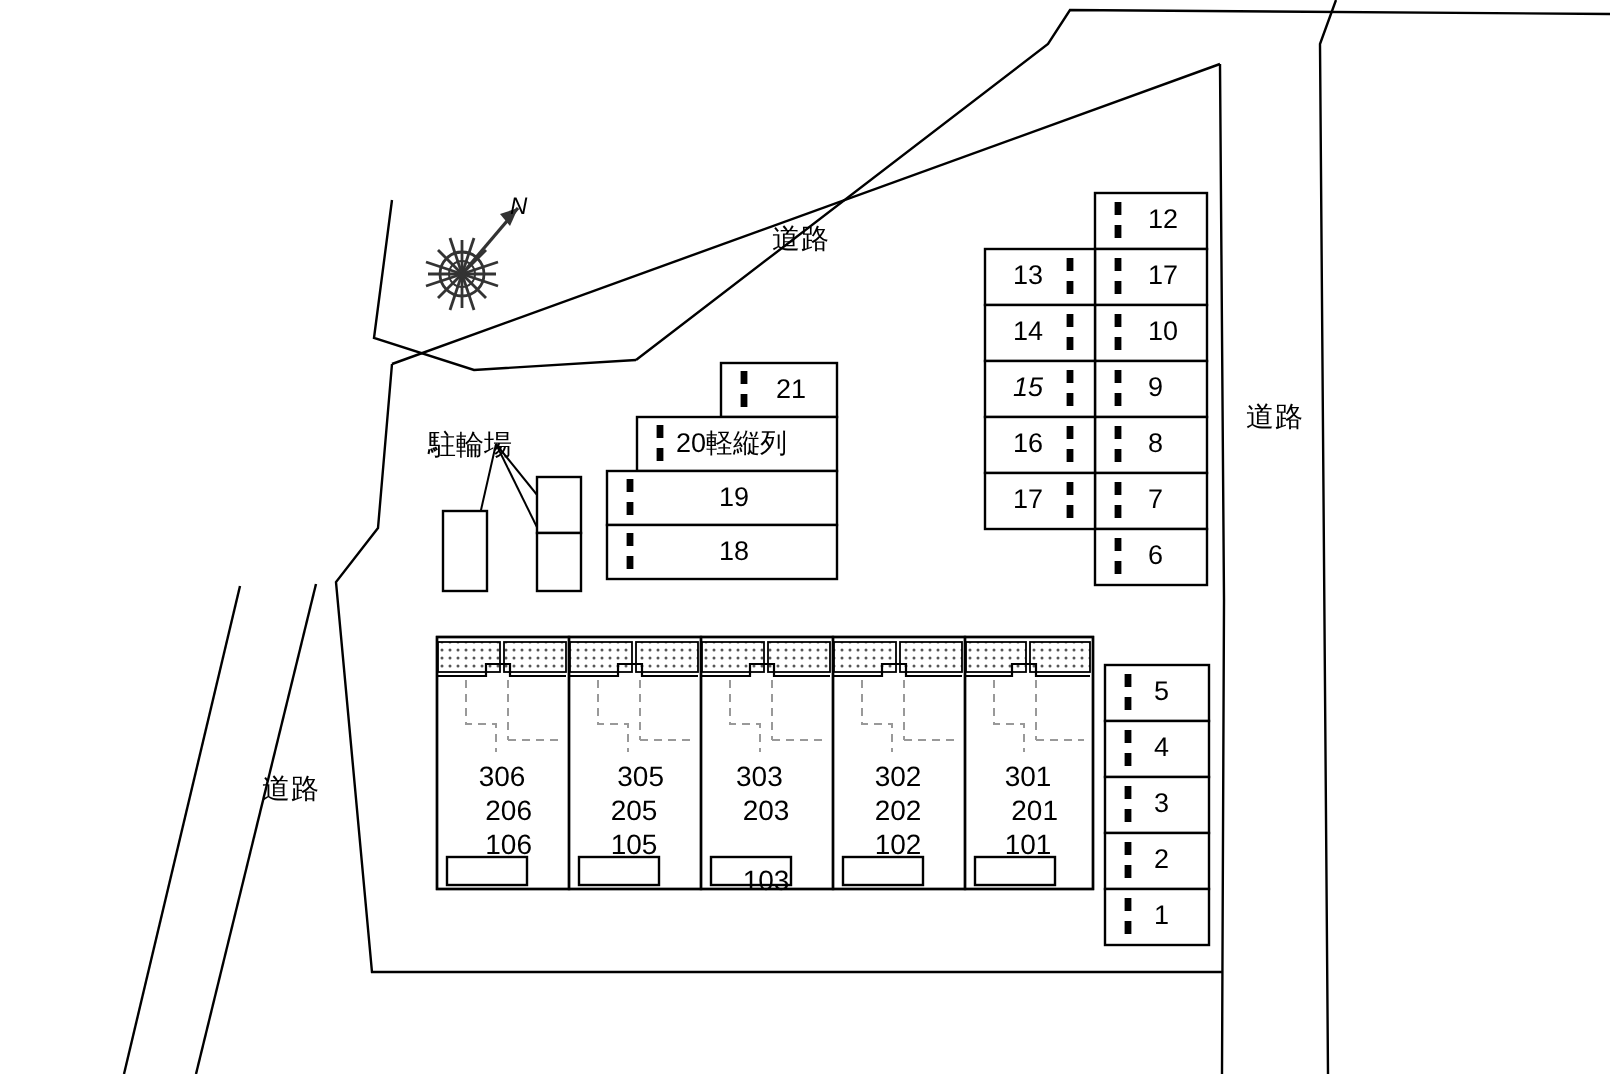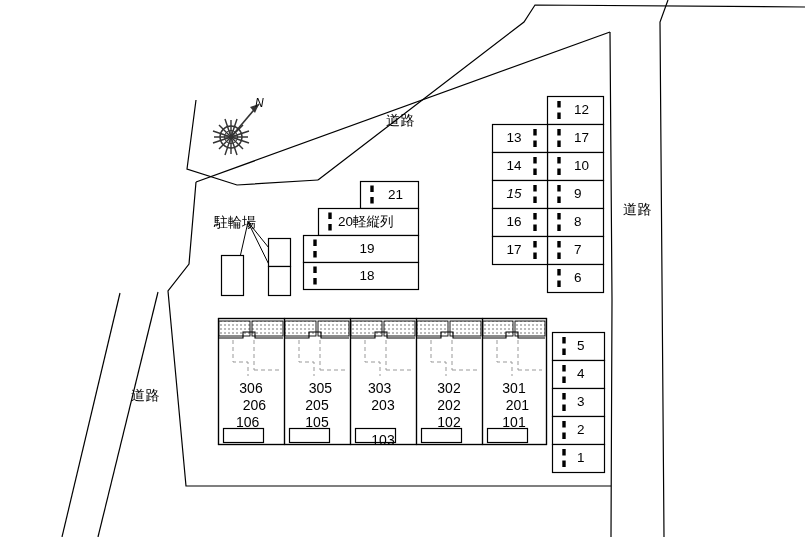--- a/index.html
+++ b/index.html
@@ -246,21 +246,21 @@
       <div class="lbl stall-num" style="left: 577px; top: 423px;">2</div>
       <div class="lbl stall-num" style="left: 577px; top: 451px;">1</div>
       <div class="lbl stall-num" style="left: 388px; top: 187.5px;">21</div>
       <div class="lbl stall-num" style="left: 338px; top: 214.5px;">20軽縦列</div>
       <div class="lbl stall-num" style="left: 359.5px; top: 241.5px;">19</div>
       <div class="lbl stall-num" style="left: 359.5px; top: 268.5px;">18</div>
     </div>
   <div id="unit-labels">
       <div class="lbl unit-num" style="left: 236px; top: 381px; width: 30px; text-align: center;">306</div>
       <div class="lbl unit-num" style="left: 236px; top: 398px; width: 30px; text-align: right;">206</div>
-      <div class="lbl unit-num" style="left: 236px; top: 415px; width: 30px; text-align: left;">106</div>
+      <div class="lbl unit-num" style="left: 236px; top: 415px; width: 30px; text-align: right;">106</div>
       <div class="lbl unit-num" style="left: 302px; top: 381px; width: 30px; text-align: right;">305</div>
       <div class="lbl unit-num" style="left: 302px; top: 398px; width: 30px; text-align: center;">205</div>
       <div class="lbl unit-num" style="left: 302px; top: 415px; width: 30px; text-align: center;">105</div>
       <div class="lbl unit-num" style="left: 368px; top: 381px; width: 30px; text-align: left;">303</div>
       <div class="lbl unit-num" style="left: 368px; top: 398px; width: 30px; text-align: center;">203</div>
       <div class="lbl unit-num" style="left: 368px; top: 433px; width: 30px; text-align: center;">103</div>
       <div class="lbl unit-num" style="left: 434px; top: 381px; width: 30px; text-align: center;">302</div>
       <div class="lbl unit-num" style="left: 434px; top: 398px; width: 30px; text-align: center;">202</div>
       <div class="lbl unit-num" style="left: 434px; top: 415px; width: 30px; text-align: center;">102</div>
       <div class="lbl unit-num" style="left: 499px; top: 381px; width: 30px; text-align: center;">301</div>

